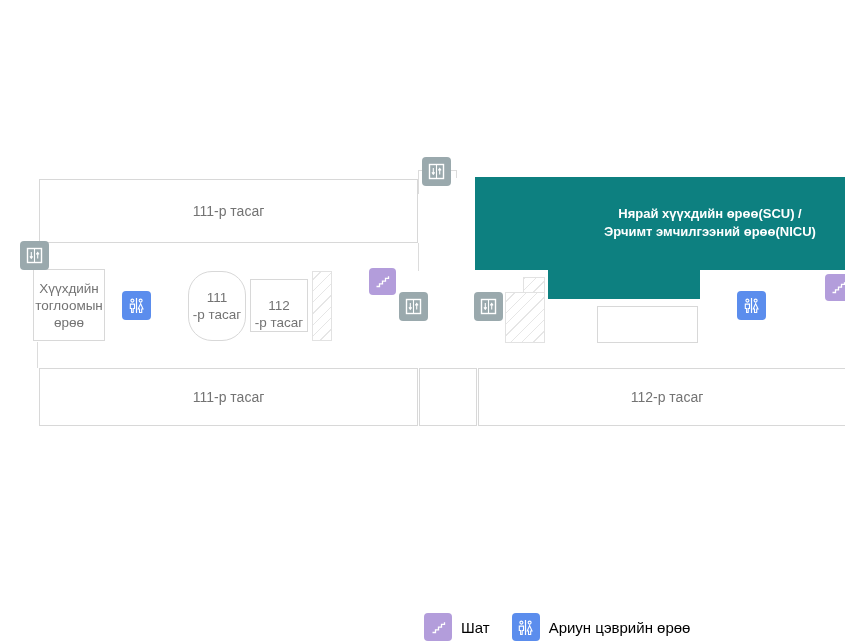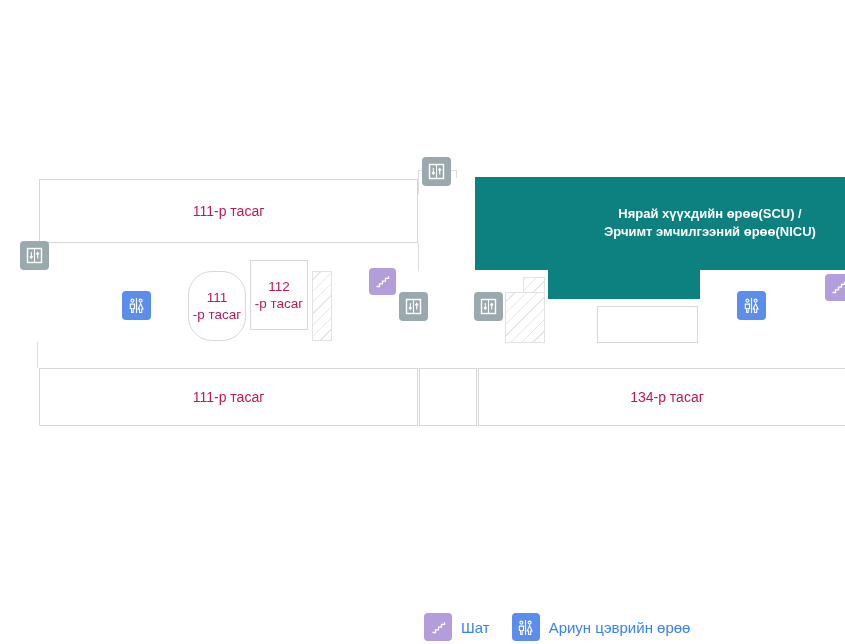--- a/index.html
+++ b/index.html
@@ -19,21 +19,21 @@
     overflow: hidden;
     background: #ffffff;
   }
 
   
   .room {
     position: absolute;
     box-sizing: border-box;
     border: 1px solid #d8d8d8;
     background: #ffffff;
-    color: #be185d;
+    color: #737373;
     font-size: 14px;
     line-height: 17px;
     display: flex;
     align-items: center;
     justify-content: center;
     text-align: center;
     white-space: pre-line;
   }
   .room.small-label { font-size: 13.5px; }
   .room.blank { color: transparent; }
@@ -108,21 +108,21 @@
     height: 28px;
     border-radius: 4px;
     display: flex;
     align-items: center;
     justify-content: center;
     flex: 0 0 auto;
   }
   .legend-text {
     margin-left: 9px;
     font-size: 15px;
-    color: #3b82f6;
+    color: #000000;
   }
 </style>
 </head>
 <body>
 
 <div id="stage">
 
   <div class="teal-zone" style="left:475px; top:177px; width:370px; height:93px;"></div>
   <div class="teal-zone" style="left:548px; top:270px; width:152px; height:29px;"></div>
   <div class="teal-label" style="left:560px; top:205px; width:300px;">Нярай хүүхдийн өрөө(SCU) /
@@ -140,30 +140,35 @@
 
   <div class="room" style="left:39px; top:368px; width:379px; height:58px;">
     <span>111-р тасаг</span>
   </div>
 
   <div class="room blank" style="left:419px; top:368px; width:58px; height:58px;">
     <span></span>
   </div>
 
   <div class="room" style="left:478px; top:368px; width:378px; height:58px;">
-    <span>134-р тасаг</span>
-  </div>
-
+    <span>112-р тасаг</span>
+  </div>
+
+  <div class="room small-label" style="left:33px; top:269px; width:72px; height:72px;">
+    <span>Хүүхдийн
+тоглоомын
+өрөө</span>
+  </div>
 
   <div class="room small-label" style="left:188px; top:271px; width:58px; height:70px;border-radius:24px;">
     <span>111
 -р тасаг</span>
   </div>
 
-  <div class="room small-label" style="left:250px; top:260px; width:58px; height:70px;">
+  <div class="room small-label" style="left:250px; top:279px; width:58px; height:53px;align-items:flex-end;">
     <span>112
 -р тасаг</span>
   </div>
 
   <div class="room blank" style="left:597px; top:306px; width:101px; height:37px;">
     <span></span>
   </div>
 
   <div class="hatch" style="left:312px; top:271px; width:20px; height:70px;"></div>
 

